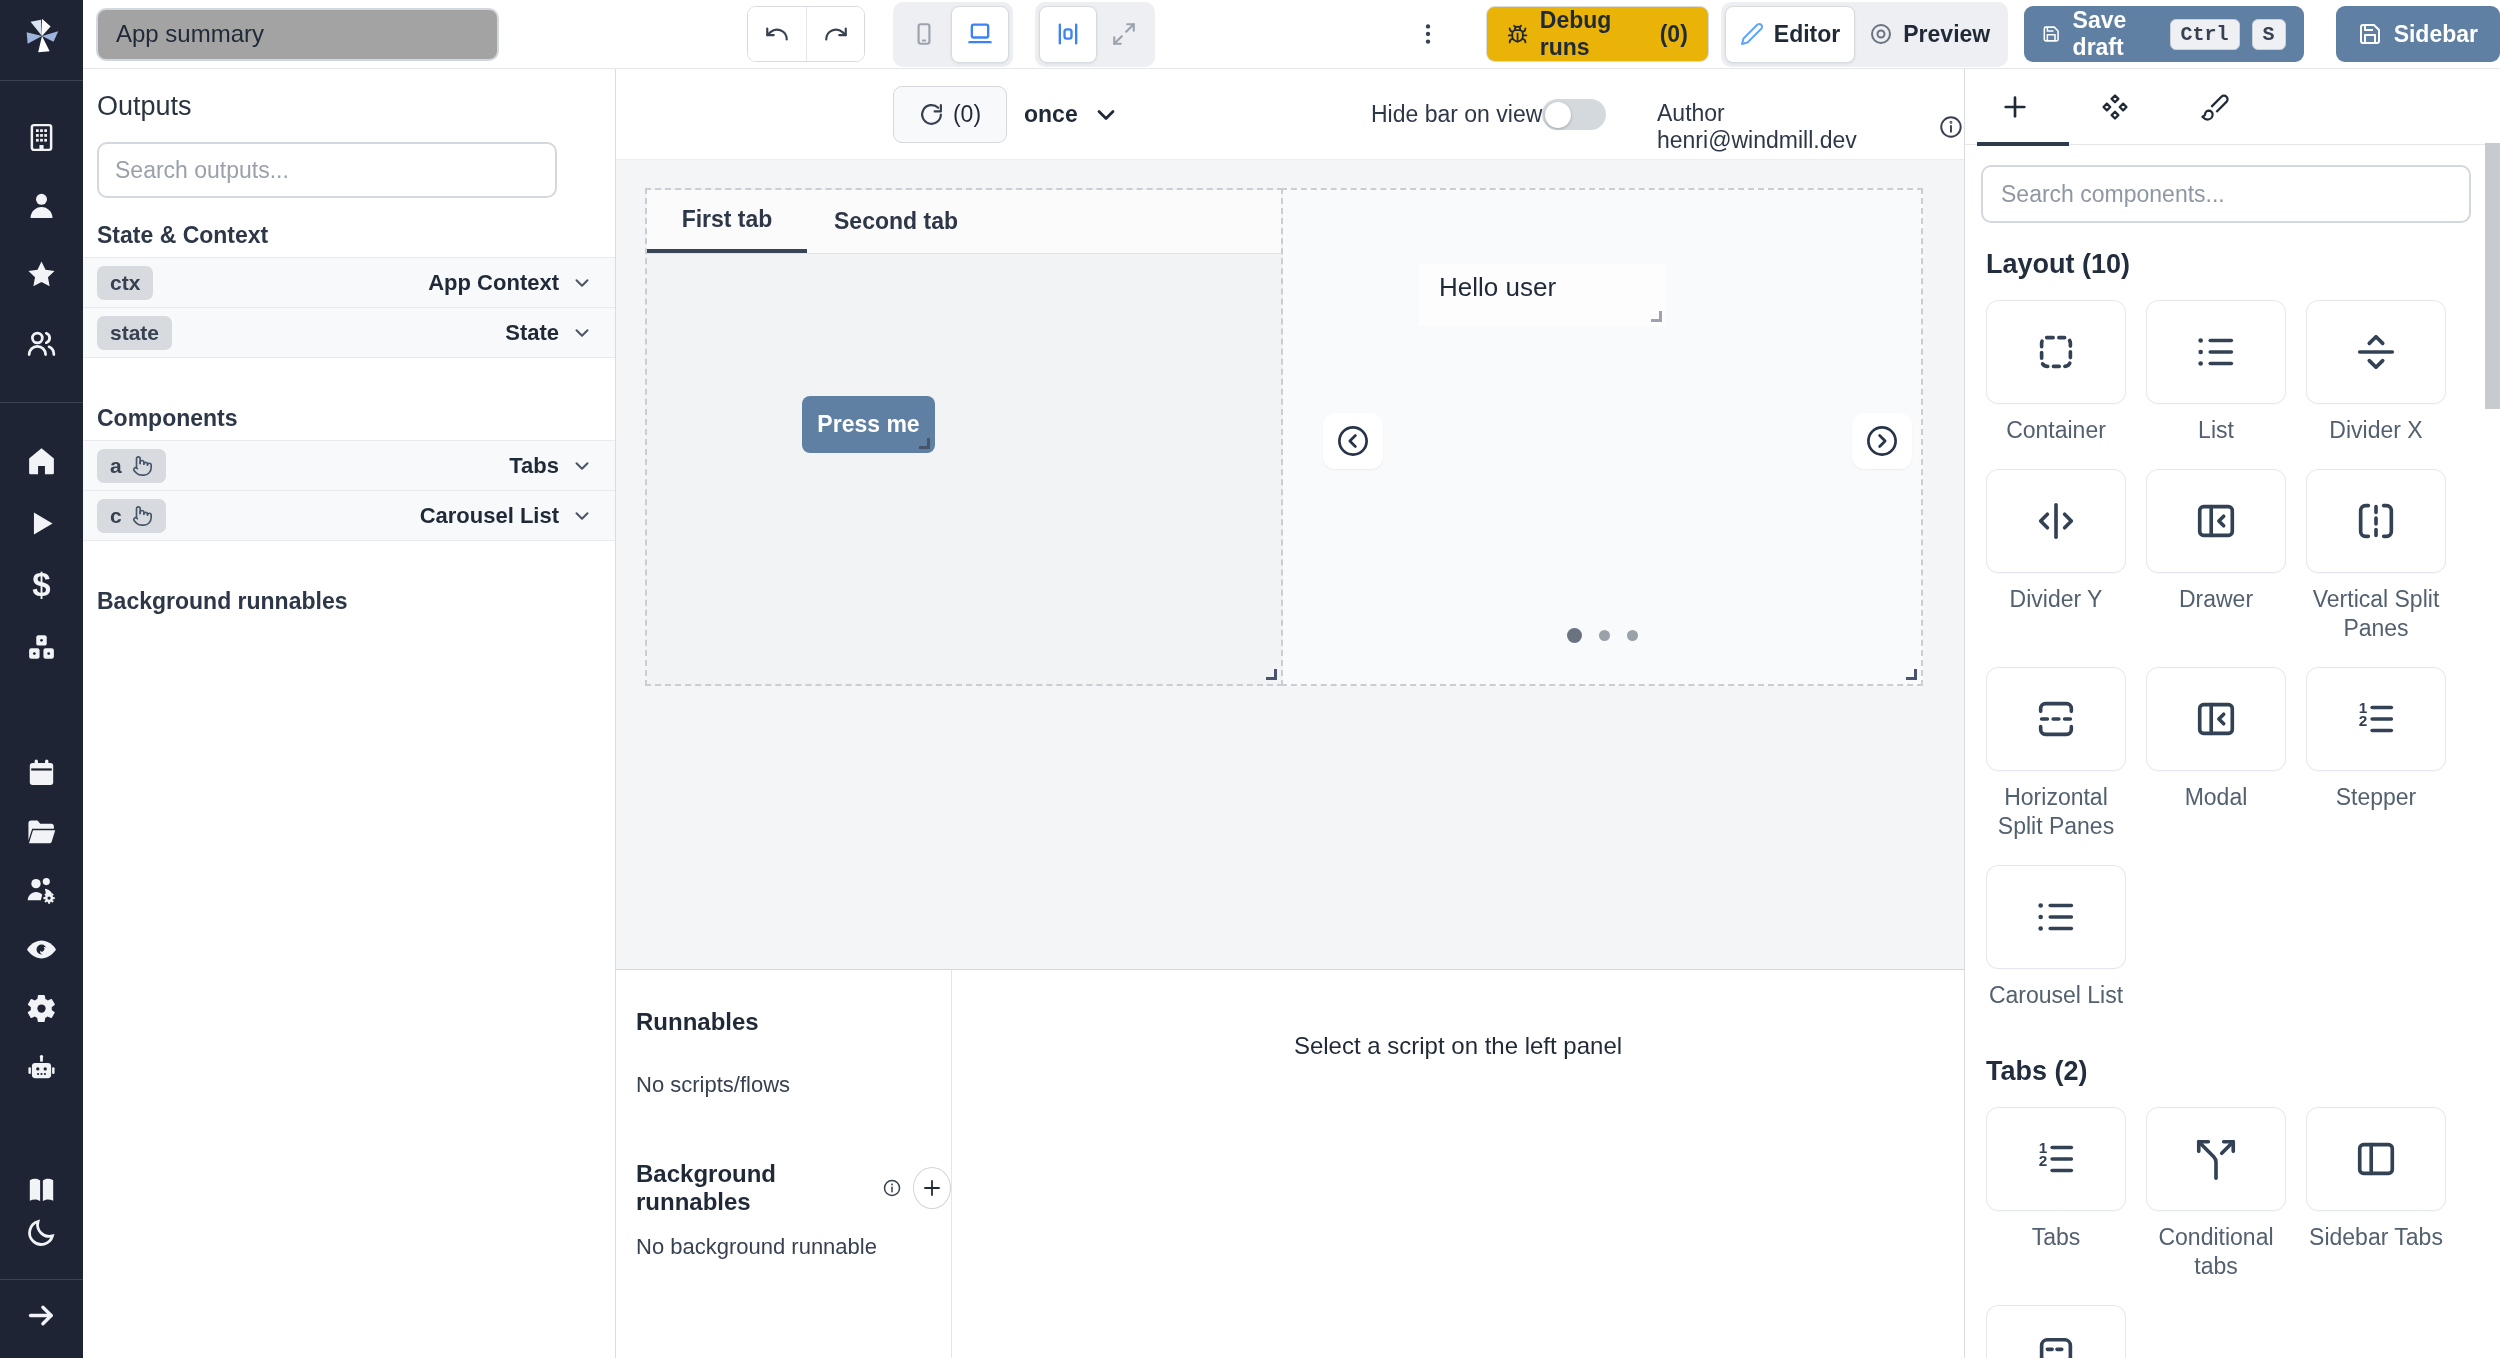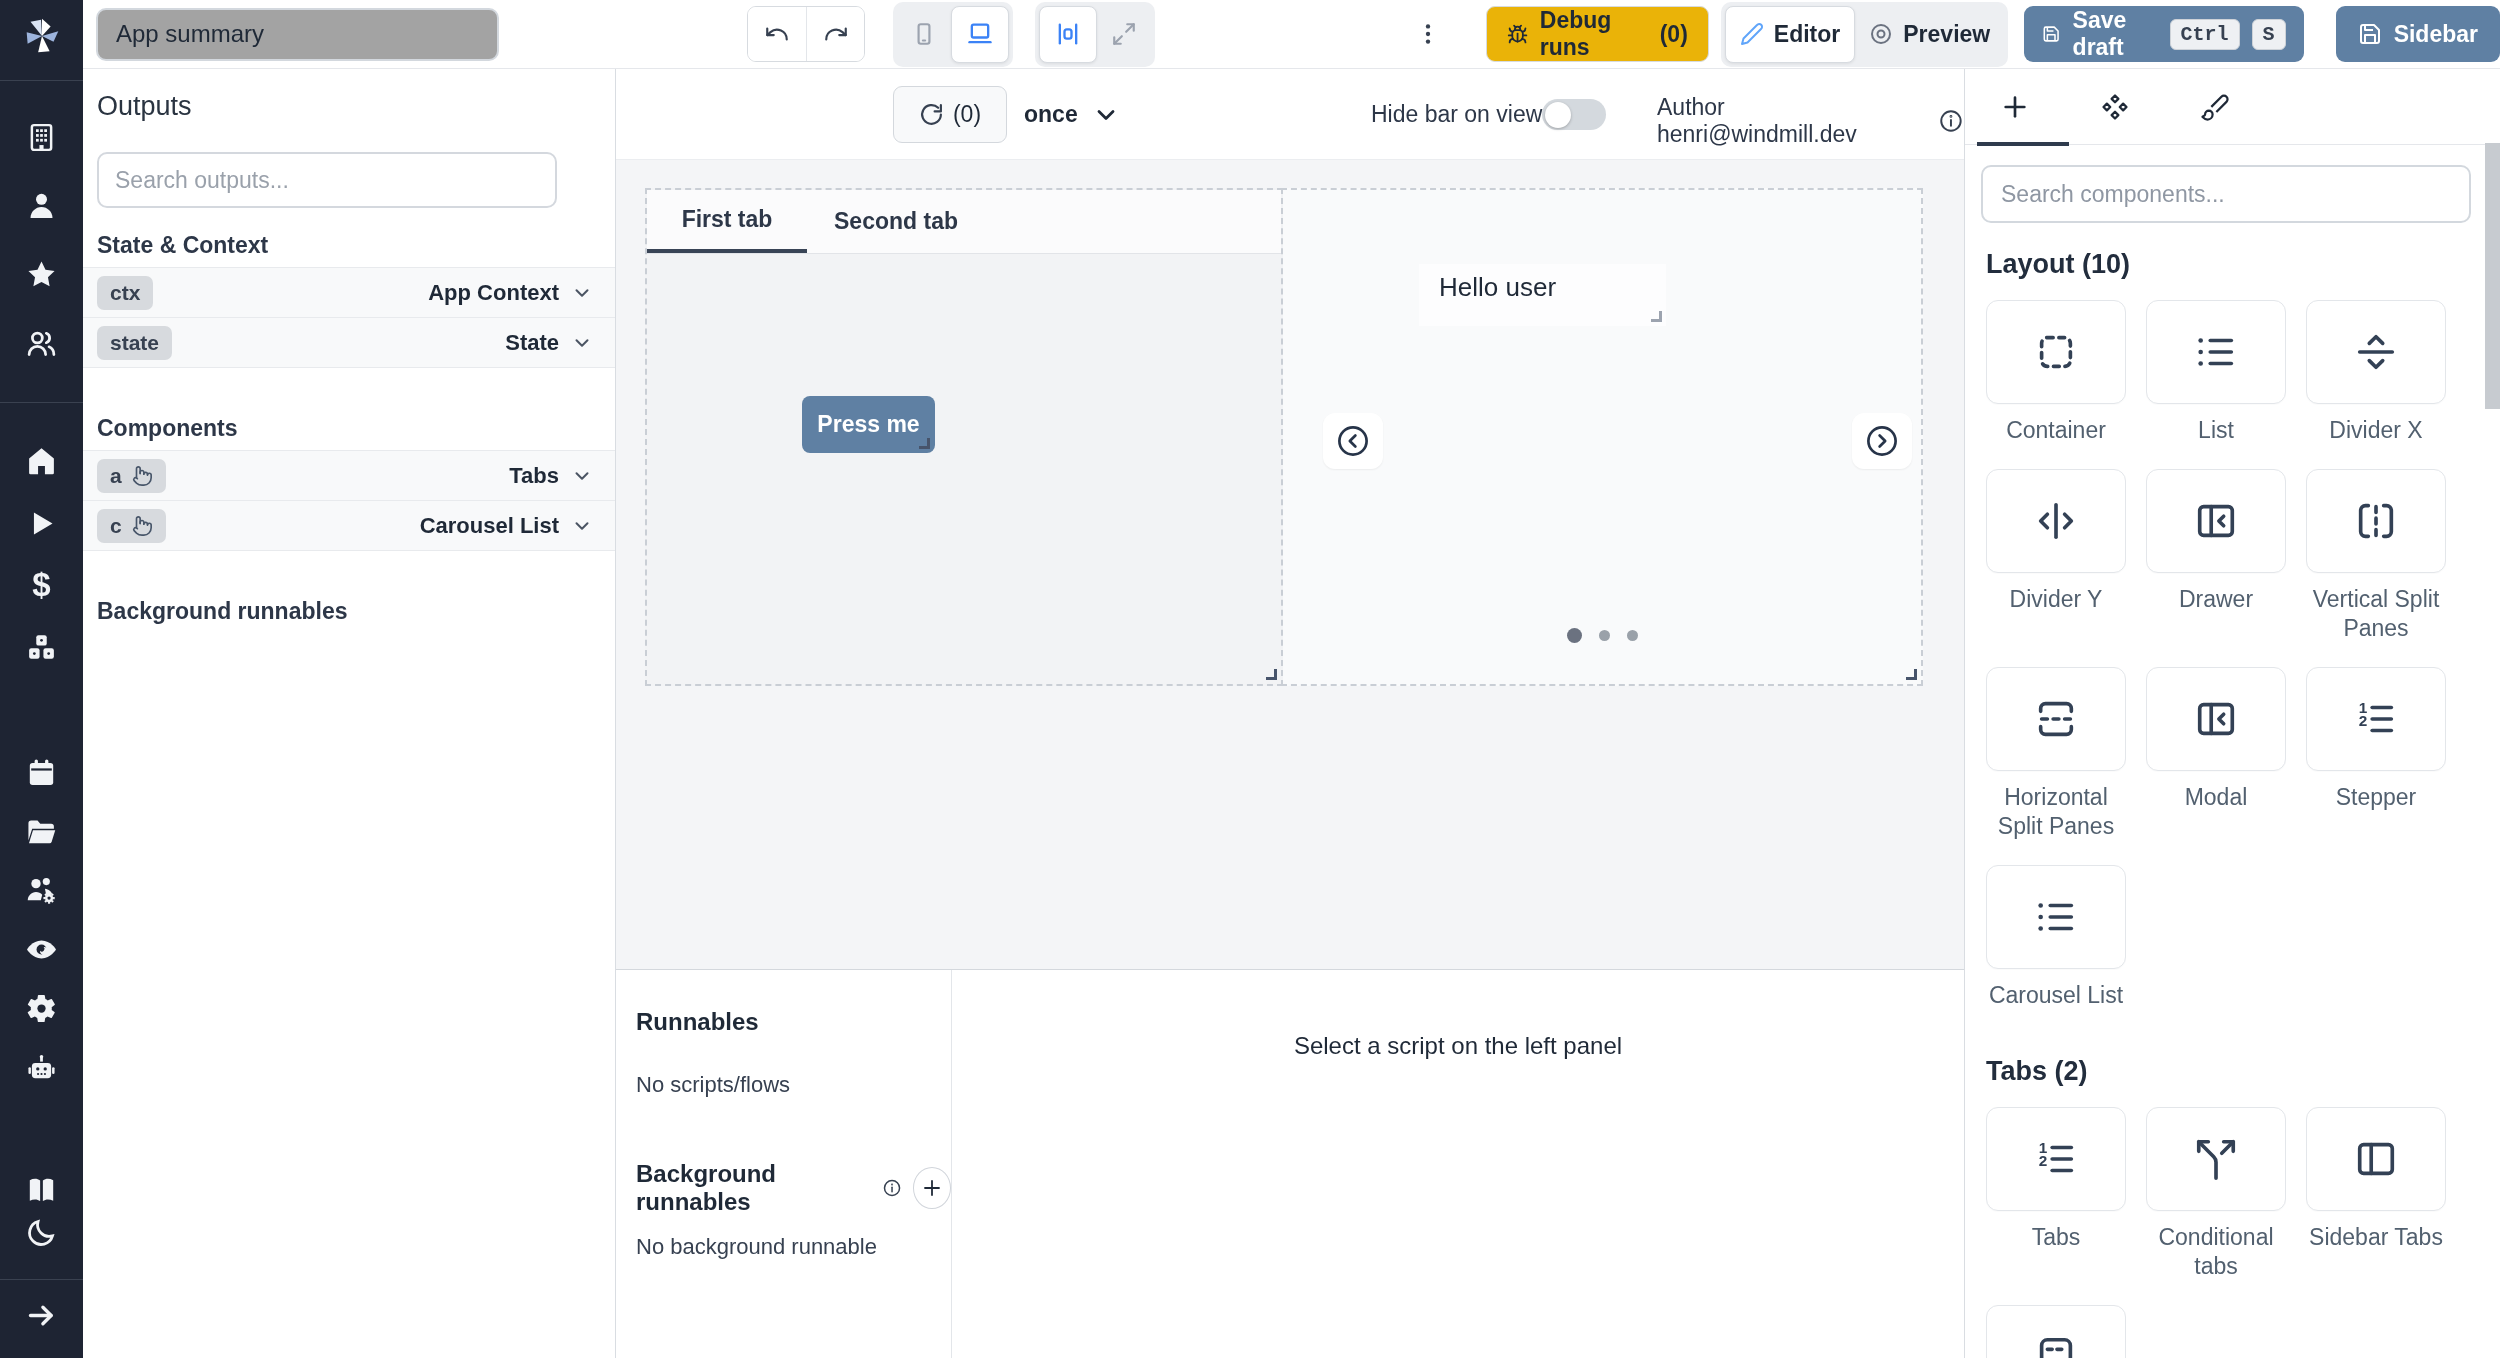--- a/index.html
+++ b/index.html
@@ -28,21 +28,21 @@
     font-size:23px; font-weight:600; cursor:pointer; }
   .tb-btn.light { background:#eab308; border:1.5px solid #d7dbe0; color:#1f2937; padding:0 20px; }
   .tb-btn.steel { background:#5f80a3; color:#fff; border:none; padding:0 18px; }
   kbd { font-family:"Liberation Mono", monospace; font-size:20px; color:#374151; background:#eef0f3;
     border:1px solid #cdd2d8; border-radius:6px; padding:3px 10px; }
 
   
   #left-panel { position:absolute; left:83px; top:69px; width:533px; bottom:0; background:#fff;
     border-right:1px solid #d9dde2; z-index:10; }
   .lp-title { font-size:27px; font-weight:400; color:#2a3441; margin:22px 0 0 14px; }
-  #search-outputs { margin:30px 14px 0 14px; width:460px; height:56px; border:2px solid #d4d8de; border-radius:10px;
+  #search-outputs { margin:20px 14px 0 14px; width:460px; height:56px; border:2px solid #d4d8de; border-radius:10px;
     padding:0 16px; font-size:23px; color:#1f2937; font-family:inherit; }
   #search-outputs::placeholder { color:#9aa1ab; }
   .lp-section { font-size:23px; font-weight:600; color:#2d3748; margin:24px 0 8px 14px; }
   .lp-row { height:51px; background:#f8f9fa; border-top:1px solid #e8eaed; border-bottom:1px solid #e8eaed;
     display:flex; align-items:center; padding:0 22px 0 14px; margin-bottom:-1px; cursor:pointer; }
   .pill { background:#d7dade; border-radius:7px; padding:5px 13px; font-size:21px; font-weight:600; color:#374151;
     display:flex; align-items:center; gap:9px; }
   .row-right { margin-left:auto; display:flex; align-items:center; gap:12px; font-size:22px; font-weight:700; color:#1f2937; }
 
   
@@ -51,21 +51,21 @@
   #refresh-btn { position:absolute; left:277px; top:17px; width:114px; height:57px; background:#f8f9fa;
     border:1.5px solid #d4d8dd; border-radius:9px; display:flex; gap:9px; align-items:center; justify-content:center;
     font-size:23px; color:#1f2937; cursor:pointer; }
   #once-select { position:absolute; left:408px; top:17px; height:57px; display:flex; gap:14px; align-items:center;
     font-size:23px; font-weight:600; color:#1f2937; cursor:pointer; }
   #hidebar { position:absolute; left:755px; top:17px; height:57px; display:flex; align-items:center; }
   #hidebar span { font-size:23px; color:#2d3748; }
   .toggle { width:64px; height:31px; border-radius:16px; background:#d4d9de; position:relative; cursor:pointer; }
   .toggle .knob { position:absolute; left:3px; top:2.5px; width:26px; height:26px; border-radius:50%; background:#fff;
     box-shadow:0 1px 3px rgba(0,0,0,.25); }
-  #author { position:absolute; left:1041px; top:23px; height:57px; display:flex; gap:8px; align-items:center;
+  #author { position:absolute; left:1041px; top:29px; height:57px; display:flex; gap:8px; align-items:center;
     font-size:23px; color:#2d3748; }
 
   #canvas-body { position:relative; height:809px; background:#f4f5f7; overflow:hidden; }
   .dashed-box { position:absolute; top:28px; height:498px; border:2px dashed #c9ced5; }
   #tabs-box { left:29px; width:638px; background:#f2f3f5; }
   #tabs-header { height:64px; background:#fbfbfc; border-bottom:1px solid #e2e4e8; display:flex; }
   .ctab { height:100%; display:flex; align-items:center; justify-content:center; font-size:23px; font-weight:600;
     color:#2d3748; cursor:pointer; padding:0 10px; }
   .ctab.active { border-bottom:4px solid #394456; }
   #press-me { position:absolute; left:155px; top:206px; width:133px; height:57px; background:#5f80a3; border-radius:8px;

